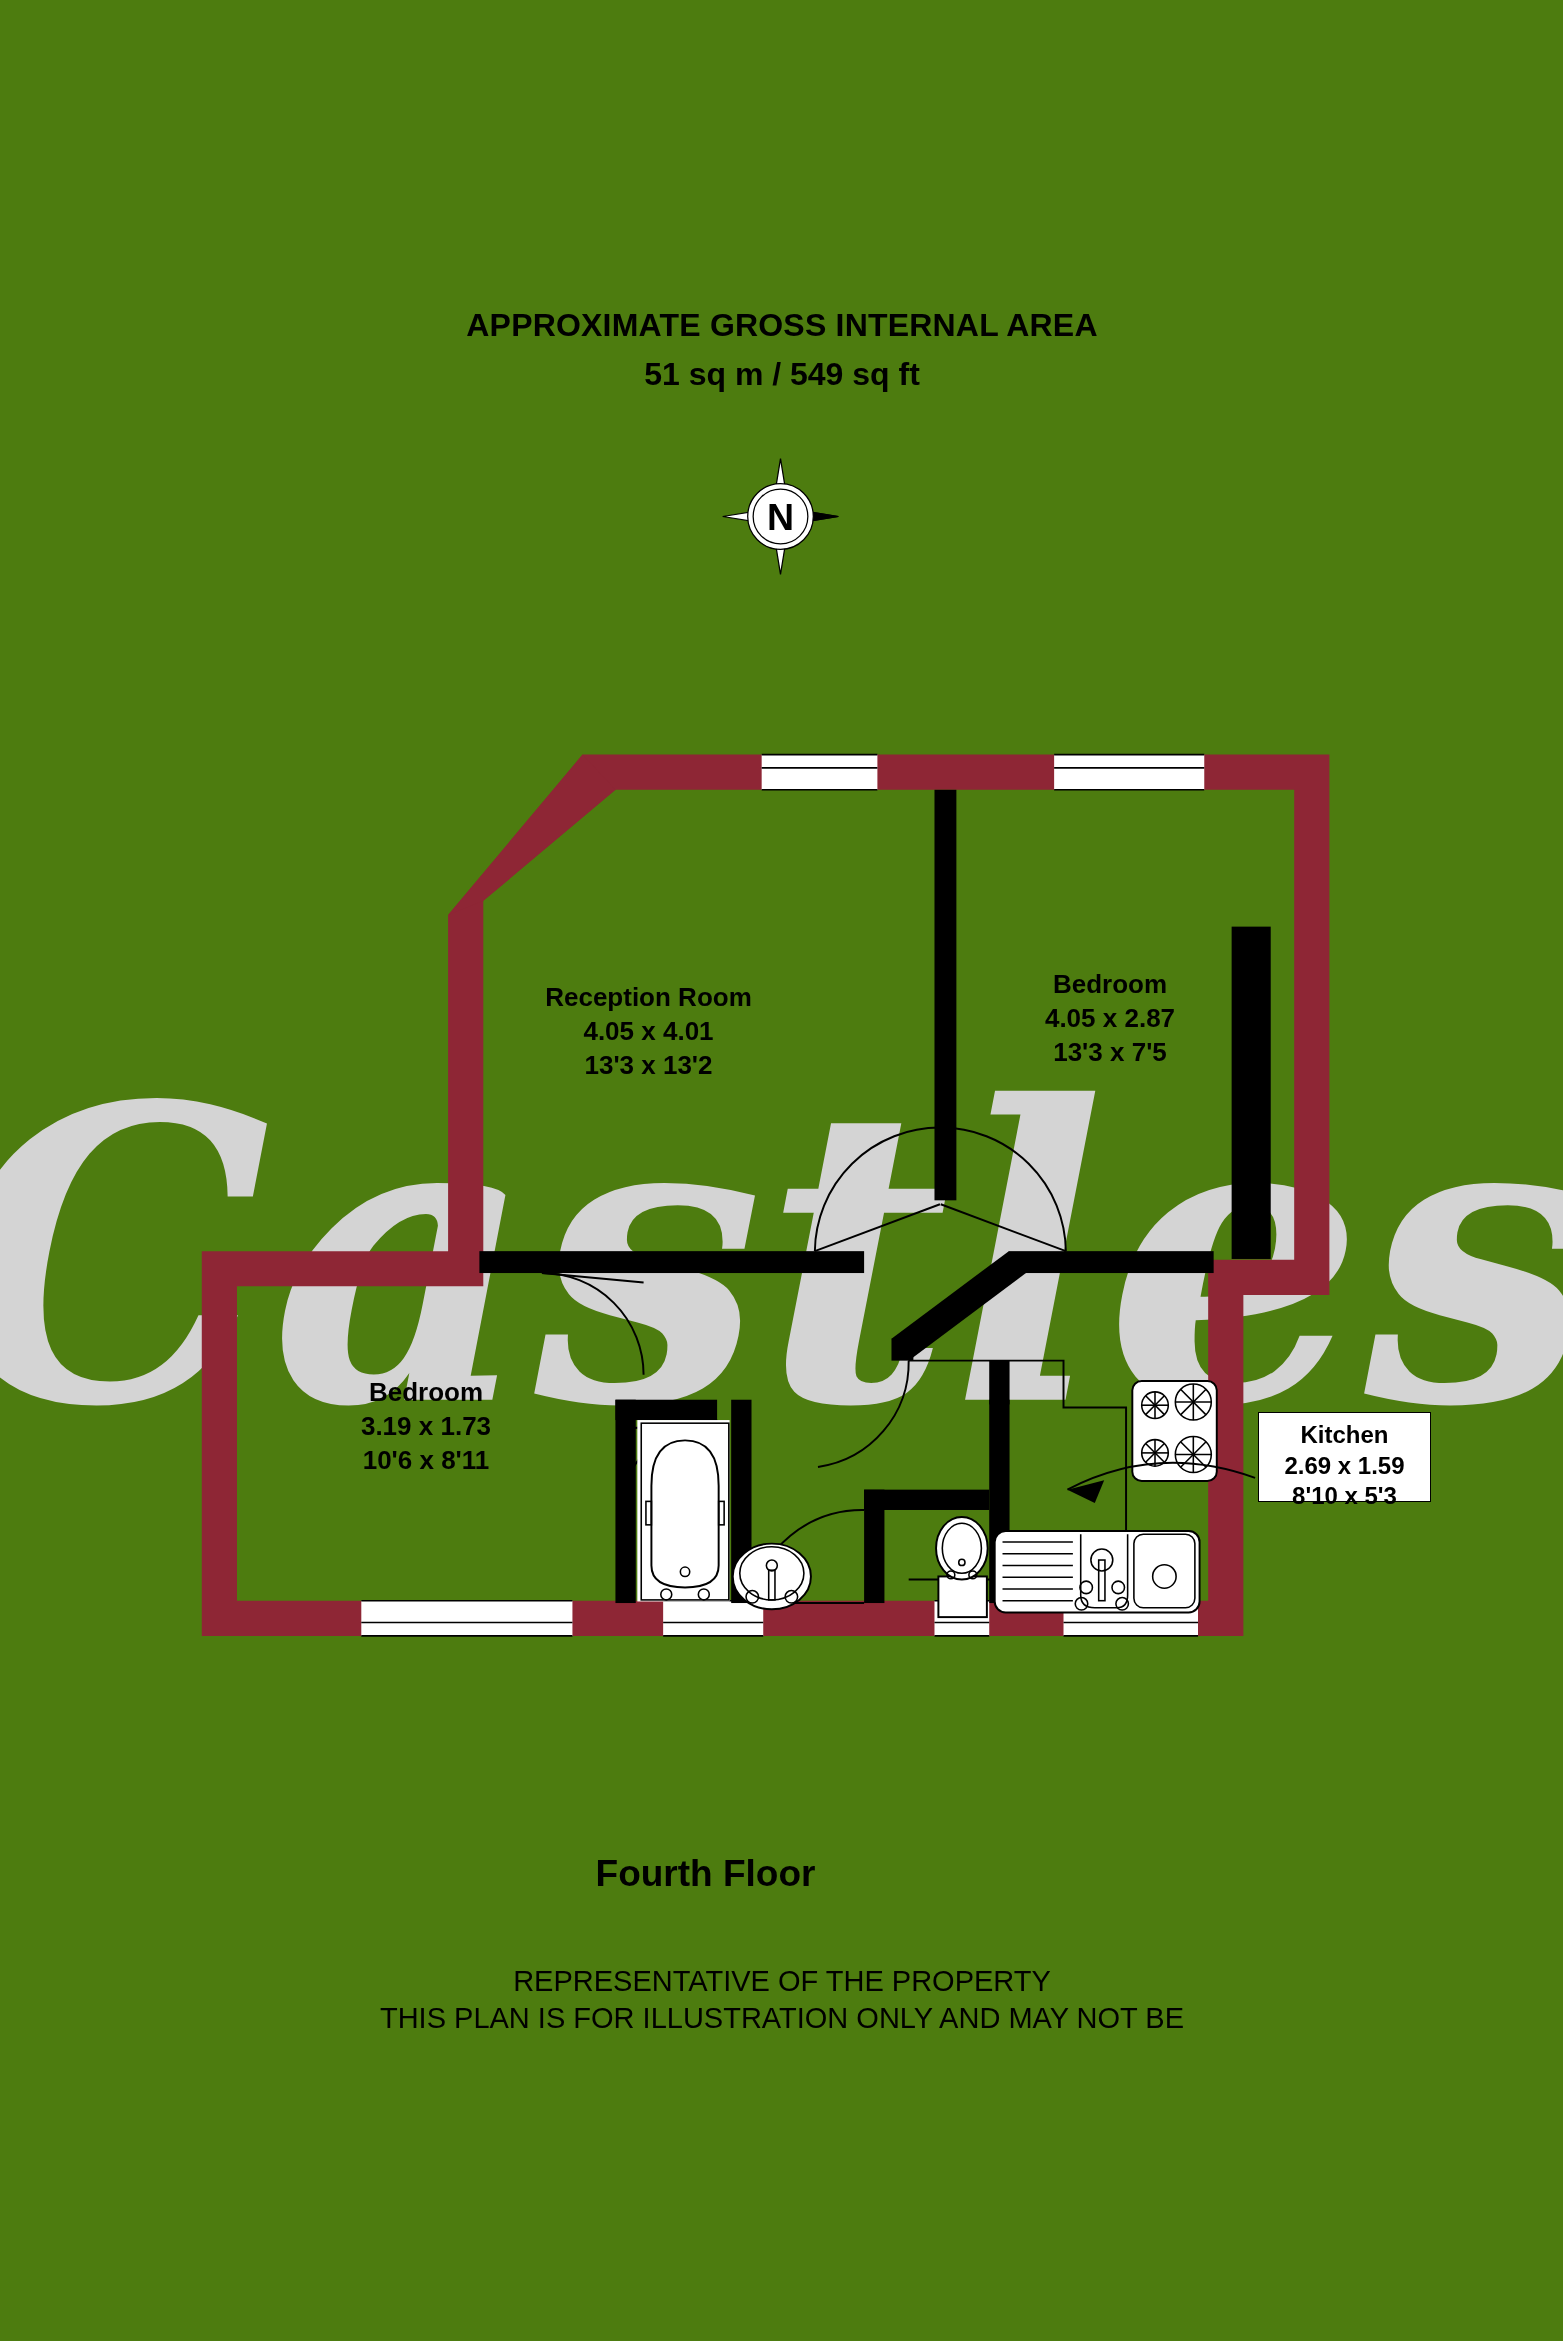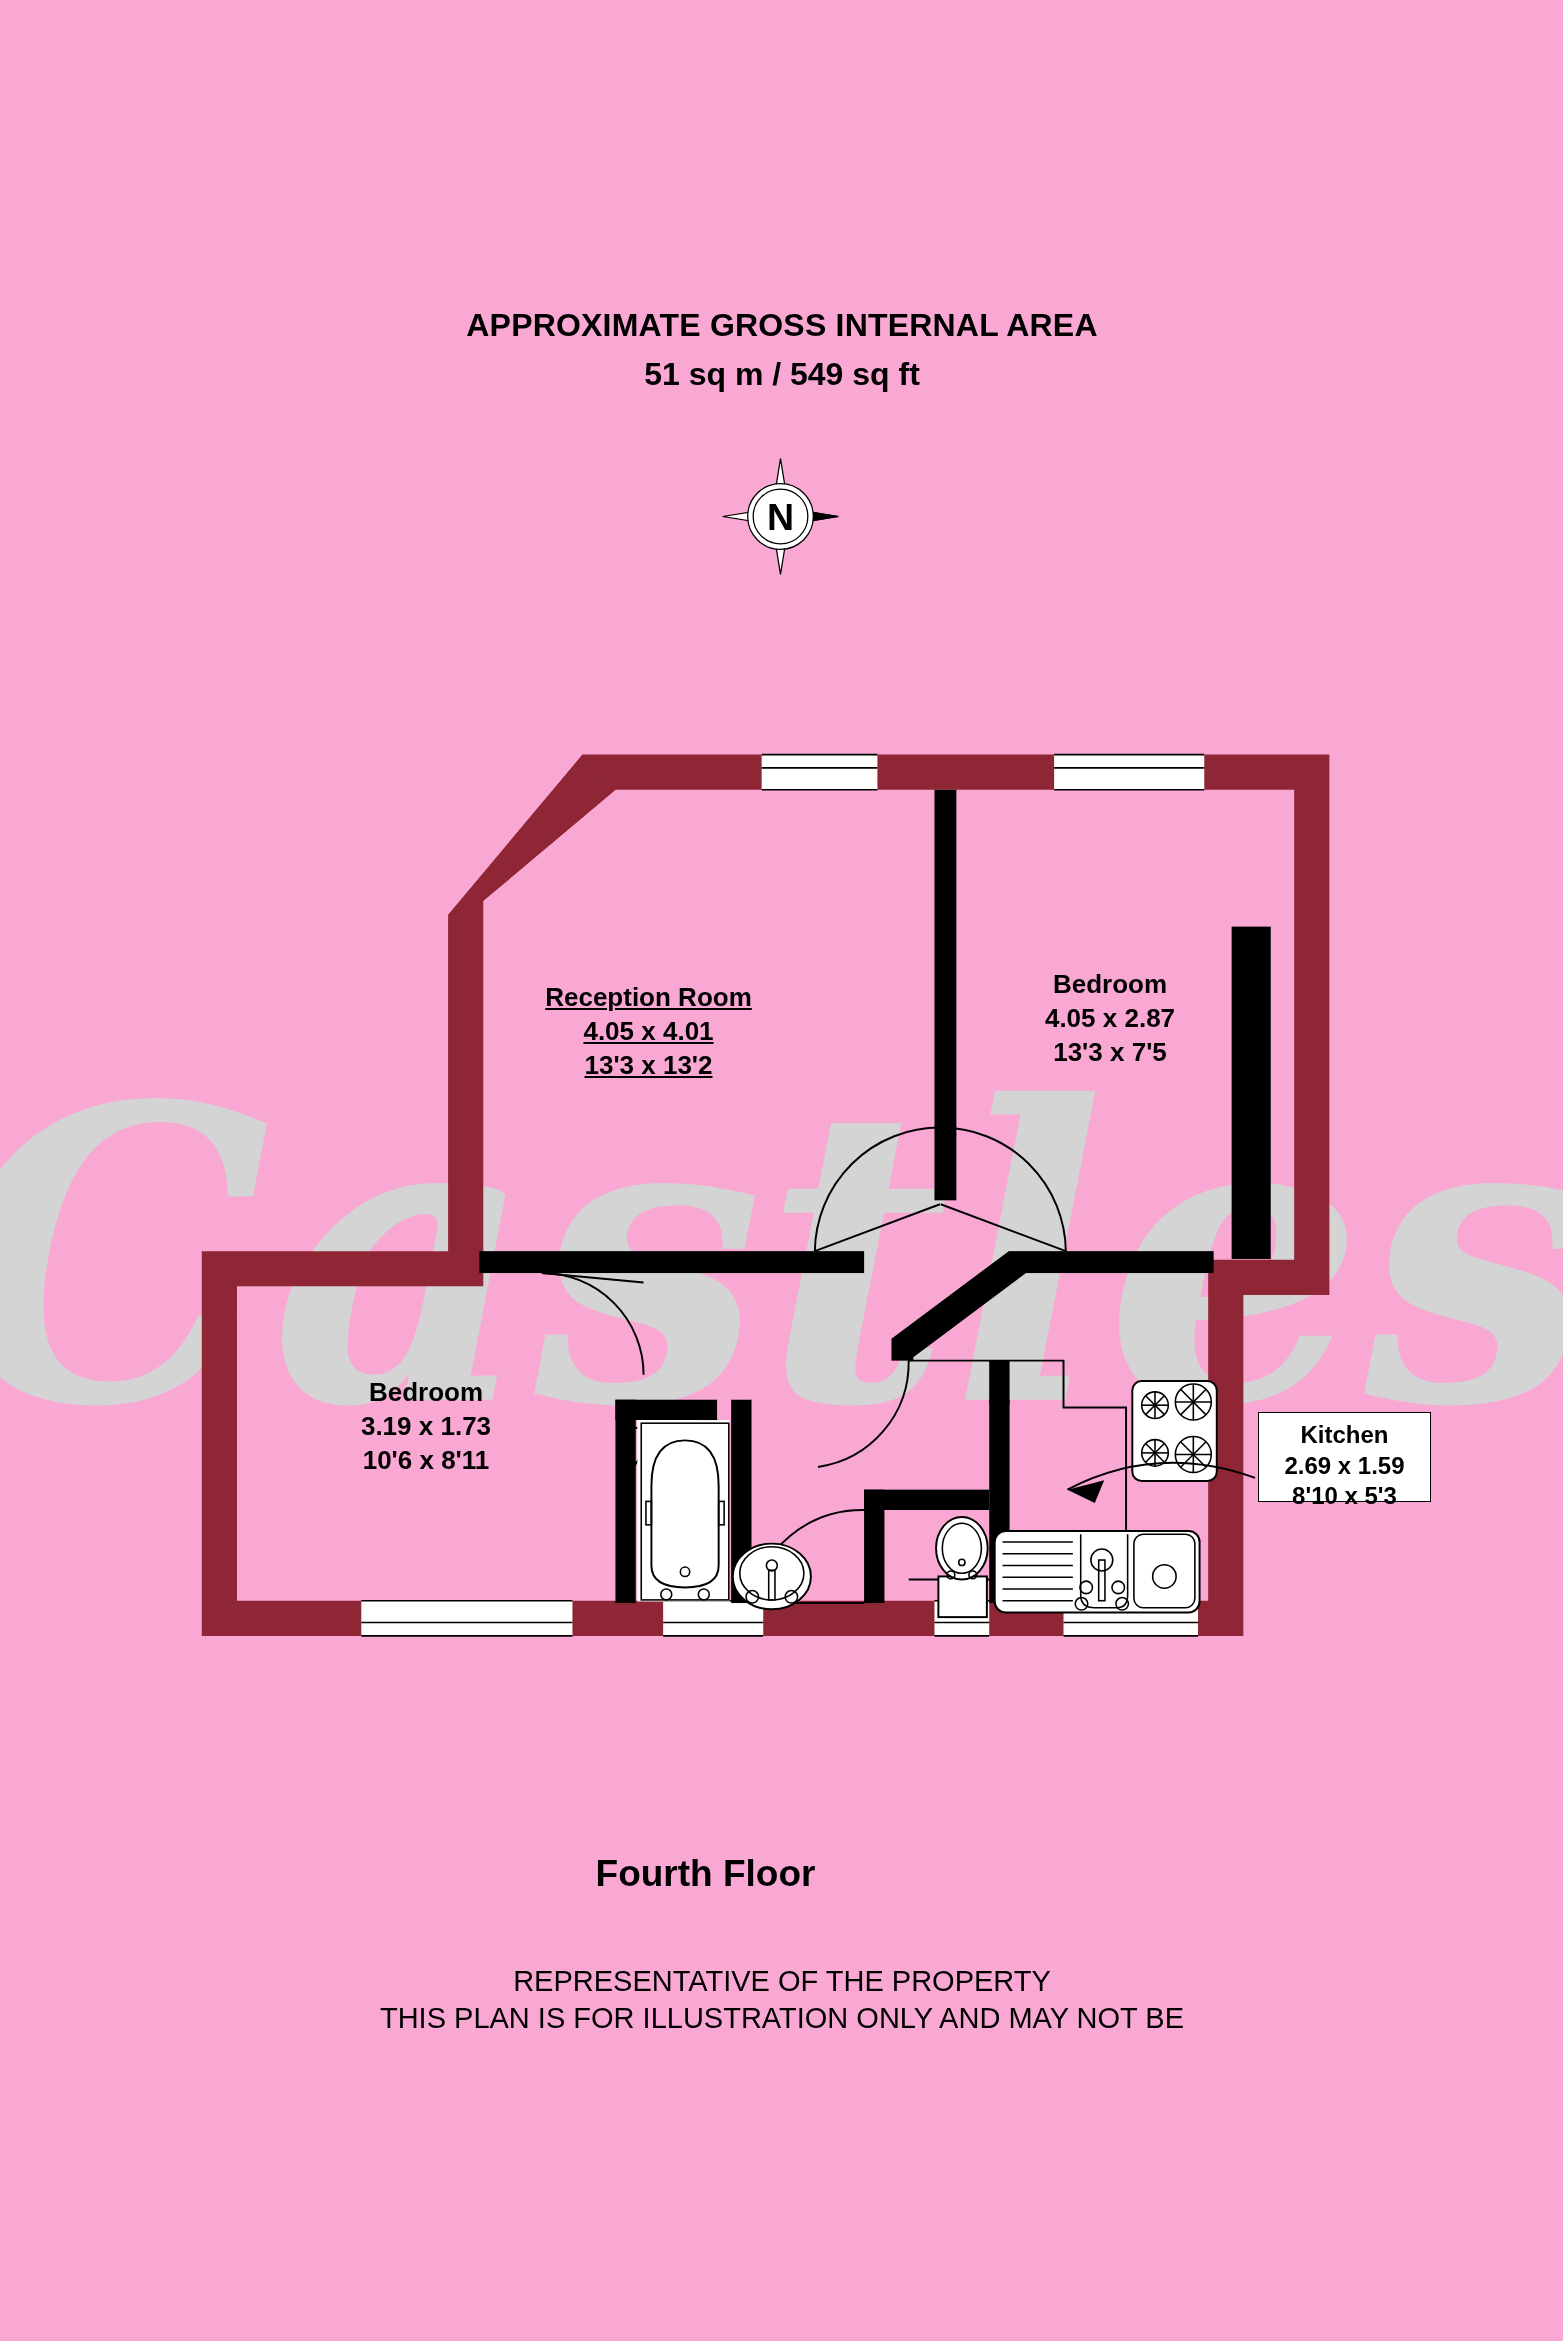--- a/index.html
+++ b/index.html
@@ -10,21 +10,21 @@
   body {
     width: 1564px;
     height: 2342px;
     position: relative;
     font-family: "Liberation Sans", sans-serif;
     overflow: hidden;
   }
   .page {
     position: absolute;
     inset: 0;
-    background: #f9a8d4;
+    background: #4d7c0f;
   }
 
   
   .header {
     position: absolute;
     top: 309px;
     left: 0;
     width: 1564px;
     text-align: center;
   }
@@ -69,21 +69,21 @@
     color: #000000;
     font-size: 26px;
     font-weight: bold;
     line-height: 1.30;
     white-space: nowrap;
   }
   .room-label .rl-name { display: block; }
   .room-label .rl-m    { display: block; }
   .room-label .rl-ft   { display: block; text-align: center; }
 
-  #label-reception { left: 500px; top: 981px; width: 297px; text-decoration: underline; }
+  #label-reception { left: 500px; top: 981px; width: 297px; }
   #label-bedroom1  { left: 977px; top: 968px; width: 266px; }
   #label-bedroom2  { left: 297px;  top: 1376px; width: 258px; }
 
   .kitchen-box {
     position: absolute;
     left: 1258px;
     top: 1412px;
     width: 173px;
     height: 90px;
     border: 1.6px solid #000000;

